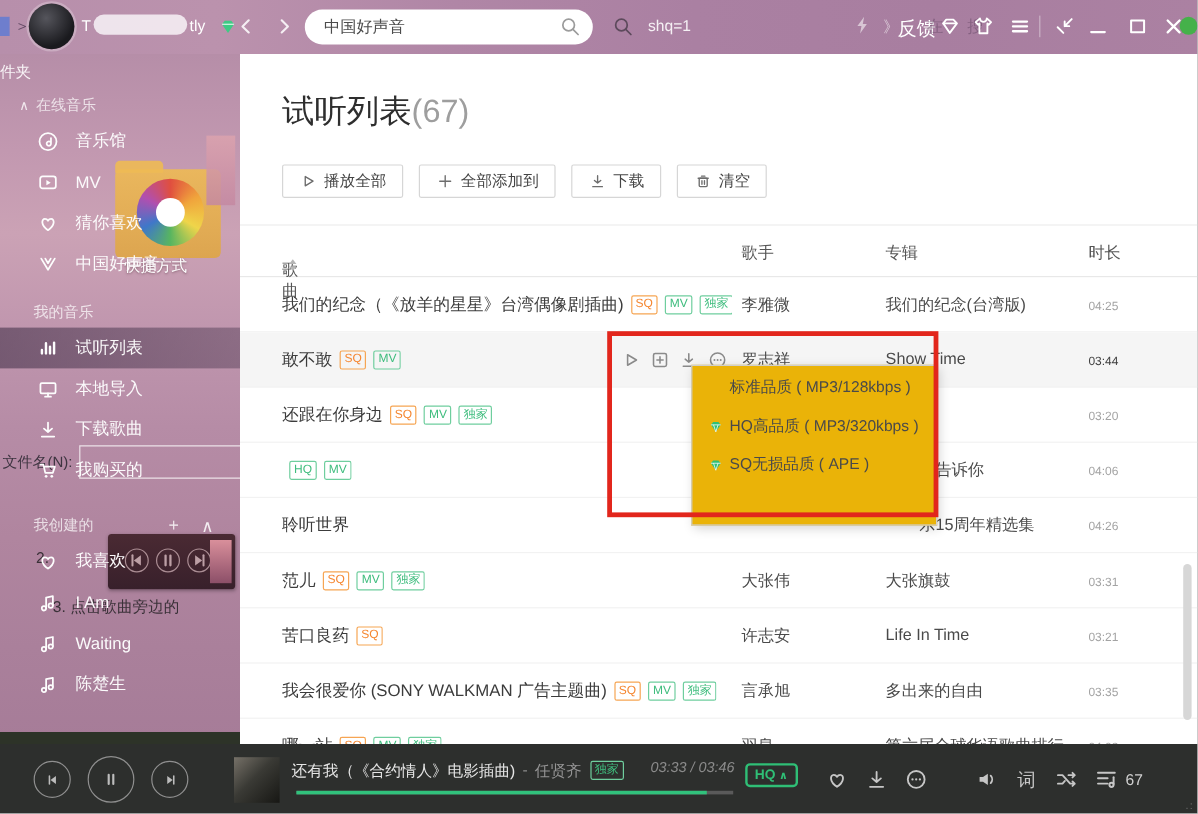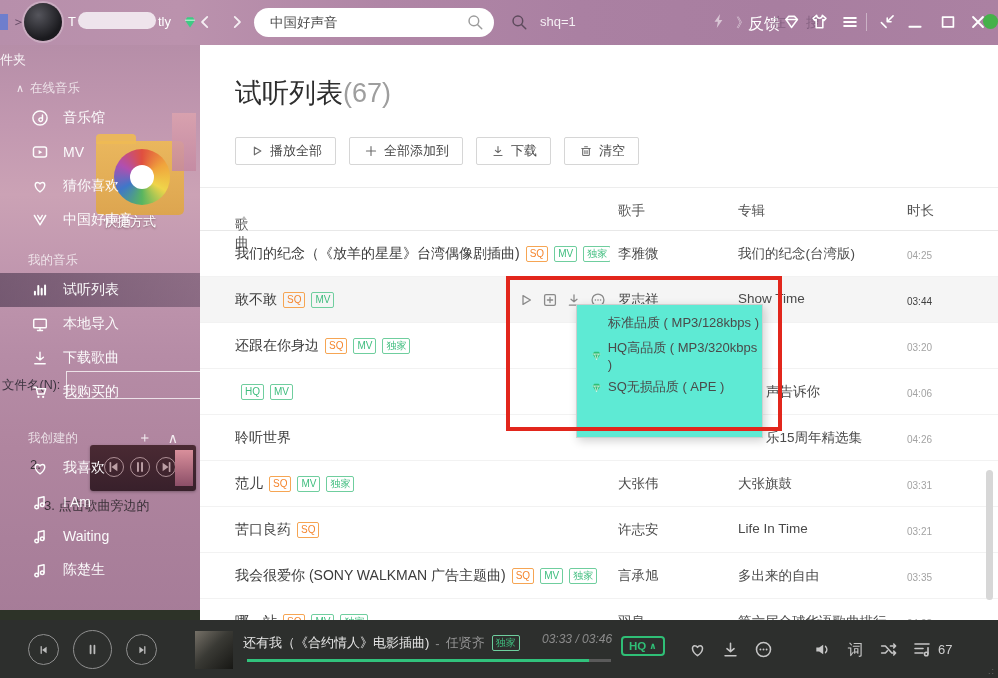--- a/index.html
+++ b/index.html
@@ -108,39 +108,39 @@
   .c-album{position:absolute;left:538px;top:14px;font-size:13.5px;color:#4a4a4a;white-space:nowrap;}
   .c-dur{position:absolute;left:707px;top:19px;font-size:10px;color:#a3a3a3;}
   .trow.hovered .c-dur{color:#3f3f3f;}
   .r4 .c-album,.r5 .c-album{left:566px;}
   .hovericons{position:absolute;left:318px;top:0;height:100%;display:flex;align-items:center;gap:8px;color:#8a8a8a;}
   .hicon{width:16px;height:16px;}
   .hicon svg{width:16px;height:16px;}
   .scrollthumb{position:absolute;left:786px;top:425px;width:7px;height:130px;border-radius:4px;background:#d7d7d7;}
 
   
-  .qmenu{position:absolute;left:576px;top:304px;width:187px;height:134px;background:#5eead4;border:1px solid #cfcfcf;
+  .qmenu{position:absolute;left:576px;top:304px;width:205px;height:134px;background:#eab308;border:1px solid #cfcfcf;
     box-shadow:2px 3px 9px rgba(0,0,0,.18);z-index:40;box-sizing:border-box;padding-top:2px;}
   .qitem{height:32px;display:flex;align-items:center;padding-left:13px;font-size:13px;color:#4a4a4a;cursor:default;}
   .q-ico{width:18px;height:14px;display:inline-flex;align-items:center;}
   .q-ico svg{width:13px;height:13px;}
   .red-annotation{position:absolute;left:506px;top:276px;width:276px;height:155px;border:4px solid #e2261c;
     box-sizing:border-box;z-index:50;pointer-events:none;}
 
   
   .playerbar{position:absolute;left:0;top:620px;width:998px;height:58px;background:#2d2f2d;}
   .pbtn{position:absolute;border:1.5px solid #8f8f8f;border-radius:50%;color:#bcbcbc;
     display:flex;align-items:center;justify-content:center;box-sizing:border-box;background:transparent;}
   .pb-prev{left:28px;top:14px;width:31px;height:31px;}
   .pb-play{left:73px;top:10px;width:39px;height:39px;}
   .pb-next{left:126px;top:14px;width:31px;height:31px;}
   .pbtn svg{width:14px;height:14px;} .pb-play svg{width:17px;height:17px;}
   .pb-art{position:absolute;left:195px;top:11px;width:38px;height:38px;
     background:linear-gradient(135deg,#767168 0%,#3a3a35 45%,#171714 100%);}
-  .pb-song{position:absolute;left:243px;top:14px;font-size:13px;color:#e6e6e6;display:flex;align-items:center;white-space:nowrap;}
+  .pb-song{position:absolute;left:243px;top:14px;font-size:13px;color:#e6e6e6;display:flex;align-items:flex-start;white-space:nowrap;}
   .pb-sep{color:#8b8b8b;margin:0 6px;}
   .pb-artist{color:#949494;}
   .pb-song .badge{margin-left:7px;}
   .pb-progress{position:absolute;left:247px;top:39px;width:364px;height:3px;background:#5a5a5a;}
   .pb-fill{height:3px;background:#31c27c;}
   .pb-time{position:absolute;left:542px;top:12px;font-size:12px;color:#8b8b8b;font-style:italic;}
   .pb-hq{position:absolute;left:621px;top:16px;border:2px solid #2fbf76;border-radius:4px;color:#2fbf76;
     font-size:11.5px;font-weight:bold;padding:2px 6px;display:flex;align-items:center;gap:3px;}
   .pb-icons{position:absolute;left:688px;top:20px;display:flex;align-items:center;gap:14px;color:#c6c6c6;}
   .pb-icons .icon{width:19px;height:19px;}

